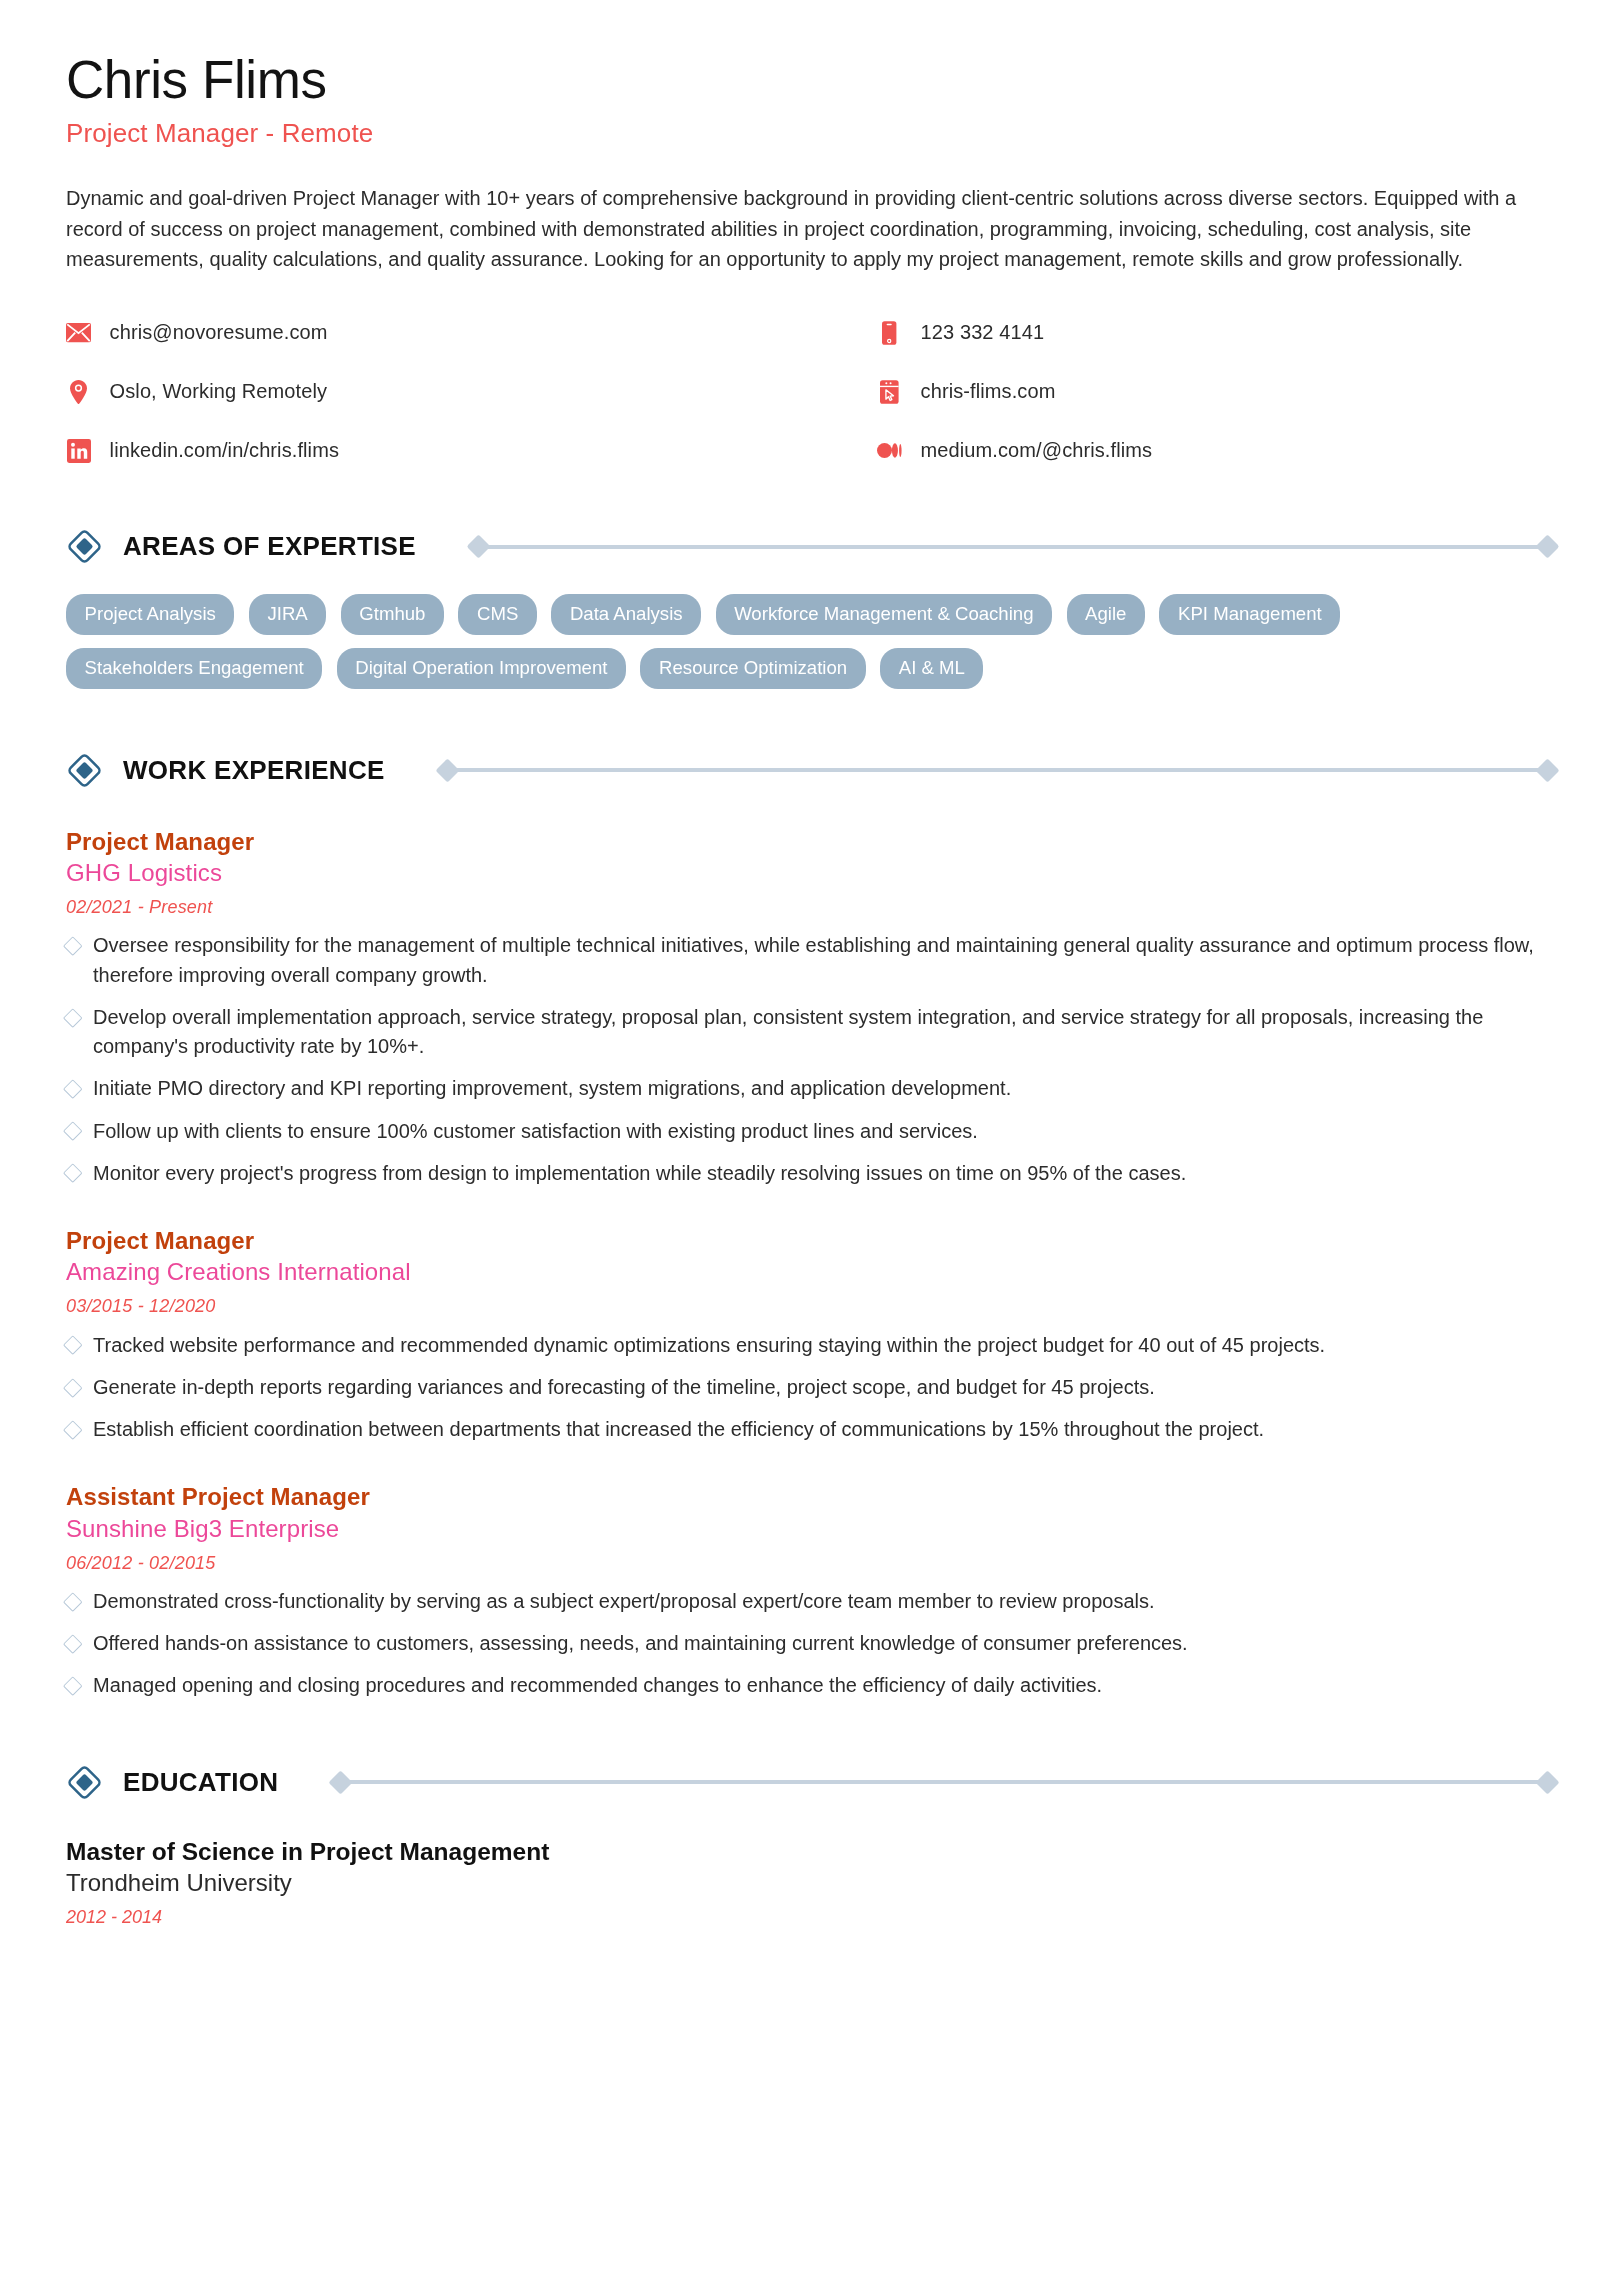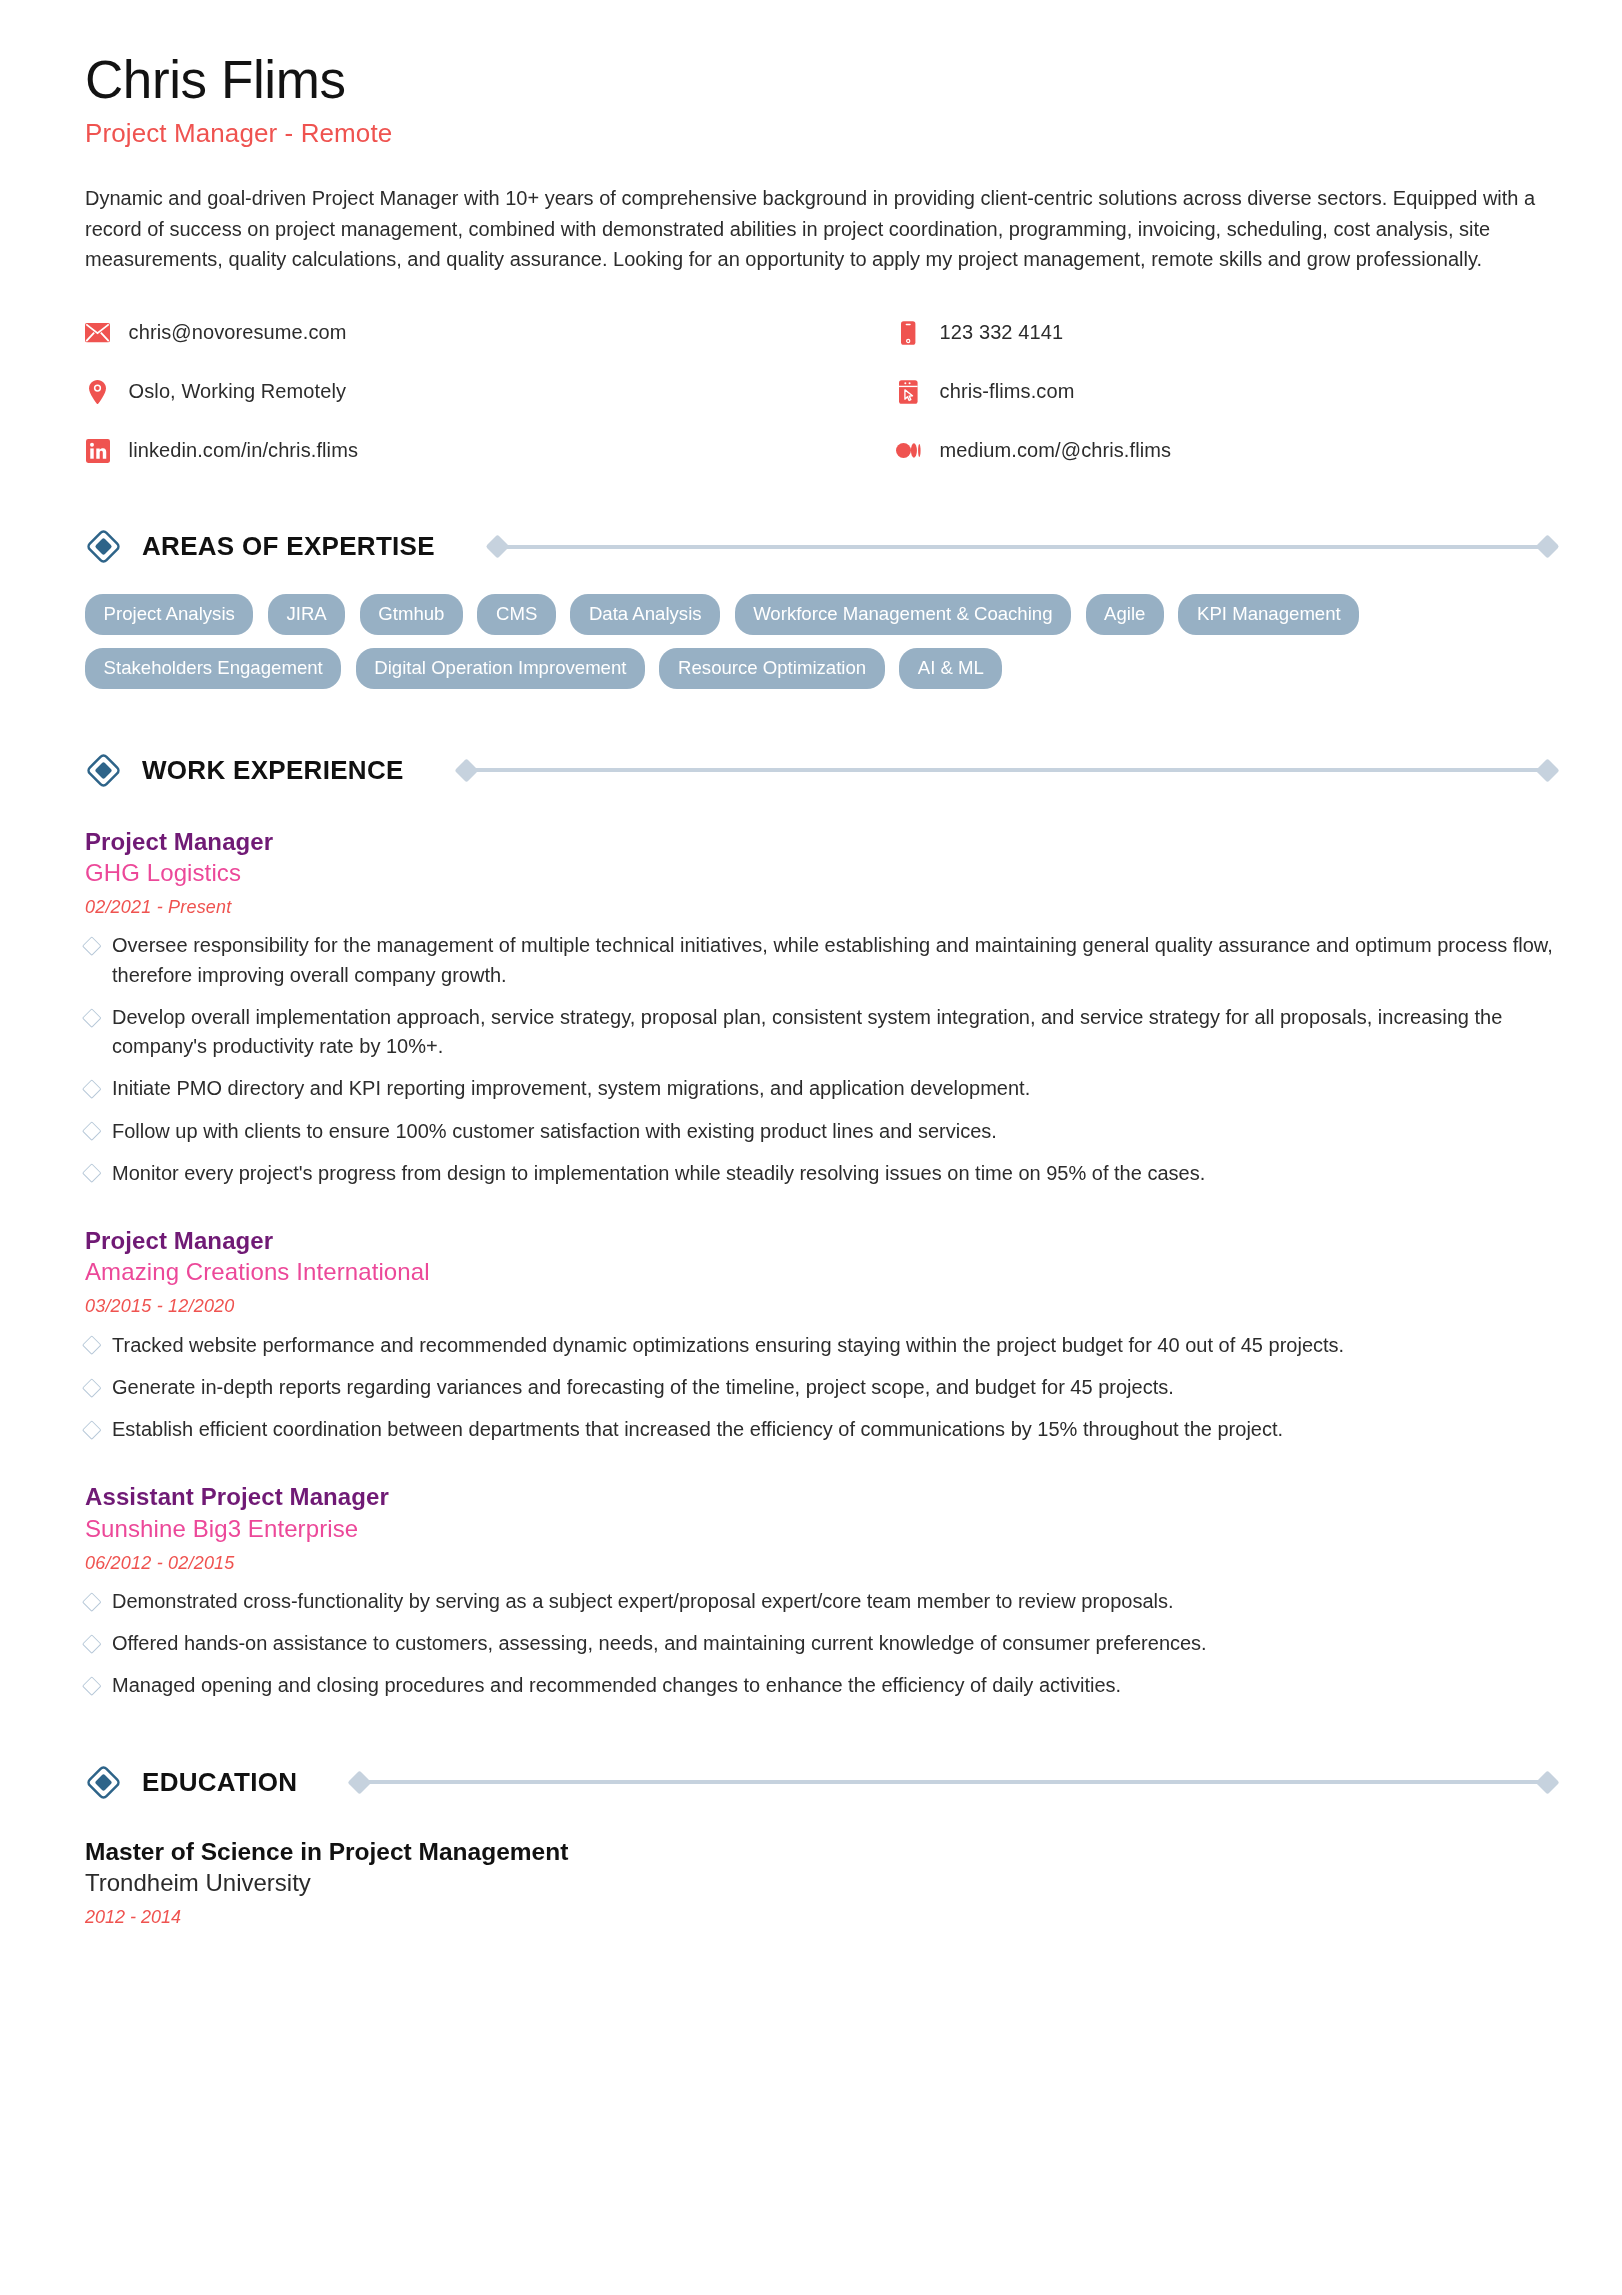--- a/index.html
+++ b/index.html
@@ -9,21 +9,21 @@
   }
   body {
     font-family: "Liberation Sans", sans-serif;
     color: #1a1a1a;
     -webkit-font-smoothing: antialiased;
   }
   .page {
     width: 1622px;
     min-height: 2295px;
     background: #ffffff;
-    padding: 52px 66px 34px 85px;
+    padding: 52px 66px 34px 66px;
     position: relative;
   }
 
   
   .name {
     font-size: 53px;
     font-weight: 300;
     letter-spacing: -0.4px;
     line-height: 1.06;
     color: #131313;
@@ -139,21 +139,21 @@
     white-space: nowrap;
     text-align: right;
   }
 
   
   .entry { margin-top: 39px; }
   .entry:first-of-type { margin-top: 30px; }
   .entry-role {
     font-size: 24px;
     font-weight: 700;
-    color: #701a75;
+    color: #c2410c;
     letter-spacing: 0.1px;
   }
   .entry-org {
     font-size: 24px;
     font-weight: 300;
     color: #ec4899;
     margin-top: 3.4px;
     letter-spacing: 0.1px;
   }
   .entry-date {

